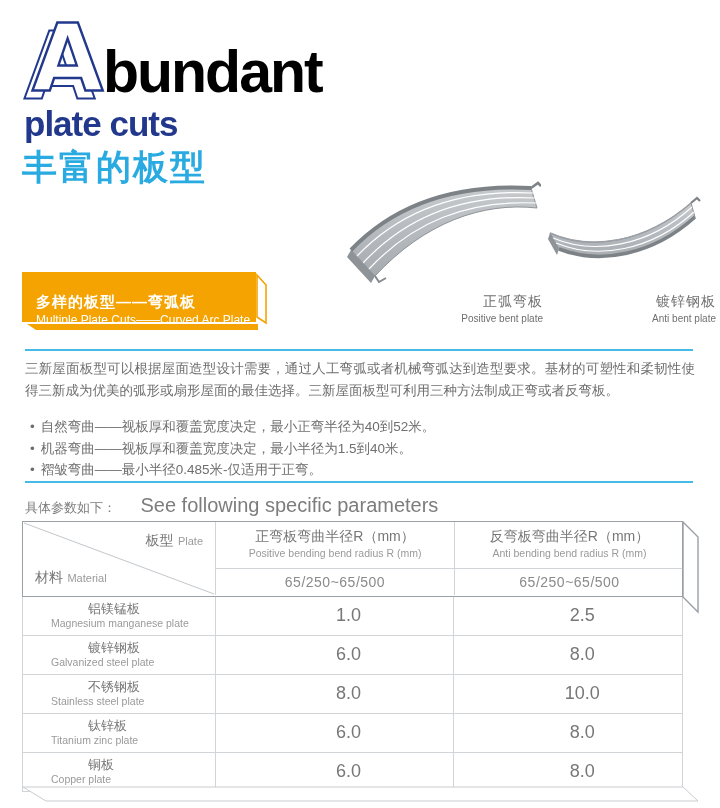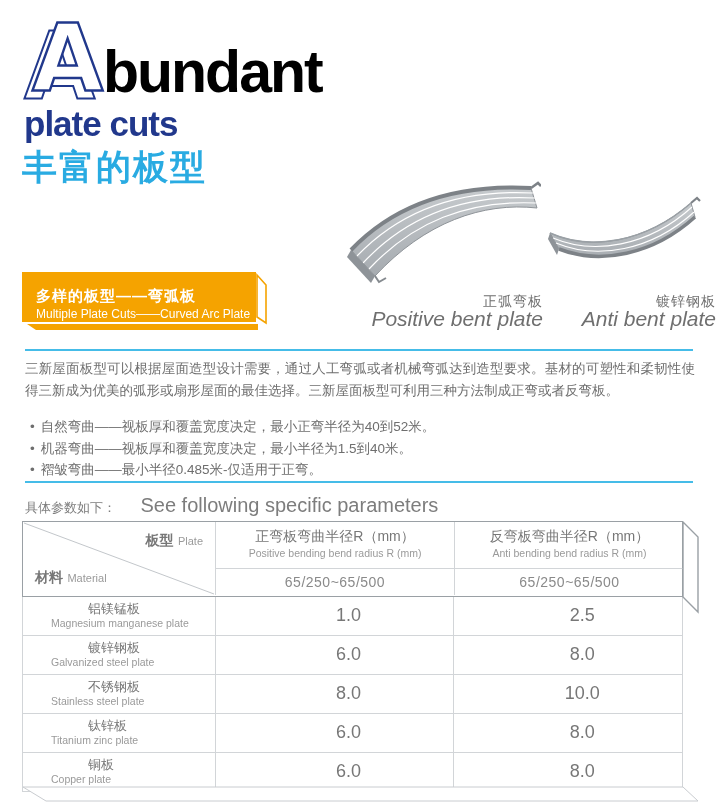--- a/index.html
+++ b/index.html
@@ -11,32 +11,32 @@
   #logo-a{left:22px;top:12px;}
   #word-bundant{left:103px;top:44px;font-size:59px;font-weight:bold;color:#000000;
                 letter-spacing:-2px;line-height:56px;}
   #word-platecuts{left:24px;top:106px;font-size:35px;font-weight:bold;color:#21388c;
                   letter-spacing:-1px;line-height:36px;}
   #word-cn-title{left:22px;top:148px;font-size:35px;font-weight:bold;color:#29abe2;
                  letter-spacing:2px;line-height:38px;}
 
   
   #banner{left:22px;top:272px;width:234px;height:50px;background:#f5a300;color:#ffffff;
-          padding:14px 0 0 14px;box-sizing:border-box;}
+          padding:20px 0 0 14px;box-sizing:border-box;}
   #banner .cn{font-size:15px;font-weight:bold;letter-spacing:1px;line-height:20px;}
   #banner .en{font-size:12px;line-height:16px;}
   #banner-flap-right{left:256px;top:272px;}
   #banner-flap-bottom{left:24px;top:323px;}
 
   
   #plate-positive{left:345px;top:176px;}
   #plate-anti{left:545px;top:179px;}
   .plate-label{text-align:right;color:#6f6f6f;}
   .plate-label .cn{font-size:14px;line-height:17px;letter-spacing:1px;}
-  .plate-label .en{font-size:21px;line-height:17px;font-style:italic;}
+  .plate-label .en{font-size:10px;line-height:17px;}
   #label-positive{left:368px;top:293px;width:175px;}
   #label-anti{left:556px;top:293px;width:160px;}
 
   
   .cyan-line{height:2px;background:#45bce8;}
   #divider-top{left:25px;top:349px;width:668px;}
   #divider-mid{left:25px;top:481px;width:668px;}
 
   
   #intro{left:25px;top:358px;width:670px;font-size:13.5px;color:#6e6e6e;
@@ -49,21 +49,21 @@
   #params-heading .cn{font-size:13px;}
   #params-heading .en{font-size:20px;margin-left:20px;}
 
   
   #spec-table{left:22px;top:521px;width:676px;height:284px;}
   #thead{position:absolute;left:0;top:0;width:661px;height:76px;
          border:1.5px solid #9aa0a5;box-sizing:border-box;background:#ffffff;}
   #corner-cell{position:absolute;left:0;top:0;width:192px;height:73px;}
   #corner-plate{position:absolute;right:12px;top:9px;color:#777;}
   #corner-material{position:absolute;left:12px;bottom:8px;color:#777;}
-  .corner-cn{font-size:14px;font-weight:bold;}
+  .corner-cn{font-size:14px;}
   .corner-en{font-size:11px;color:#9a9a9a;}
   .head-col{position:absolute;top:0;height:46px;border-left:1px solid #d2d5d8;
             text-align:center;box-sizing:border-box;padding-top:5px;}
   #head-col-pos{left:192px;width:239px;}
   #head-col-anti{left:431px;width:230px;}
   .head-col .cn{font-size:14px;color:#777;line-height:19px;}
   .head-col .en{font-size:10.5px;color:#9a9a9a;line-height:14px;}
   .range-row{position:absolute;top:46px;height:27px;border-left:1px solid #d2d5d8;
              border-top:1px solid #d2d5d8;text-align:center;font-size:14px;color:#8a8a8a;
              line-height:27px;box-sizing:border-box;letter-spacing:.5px;}

